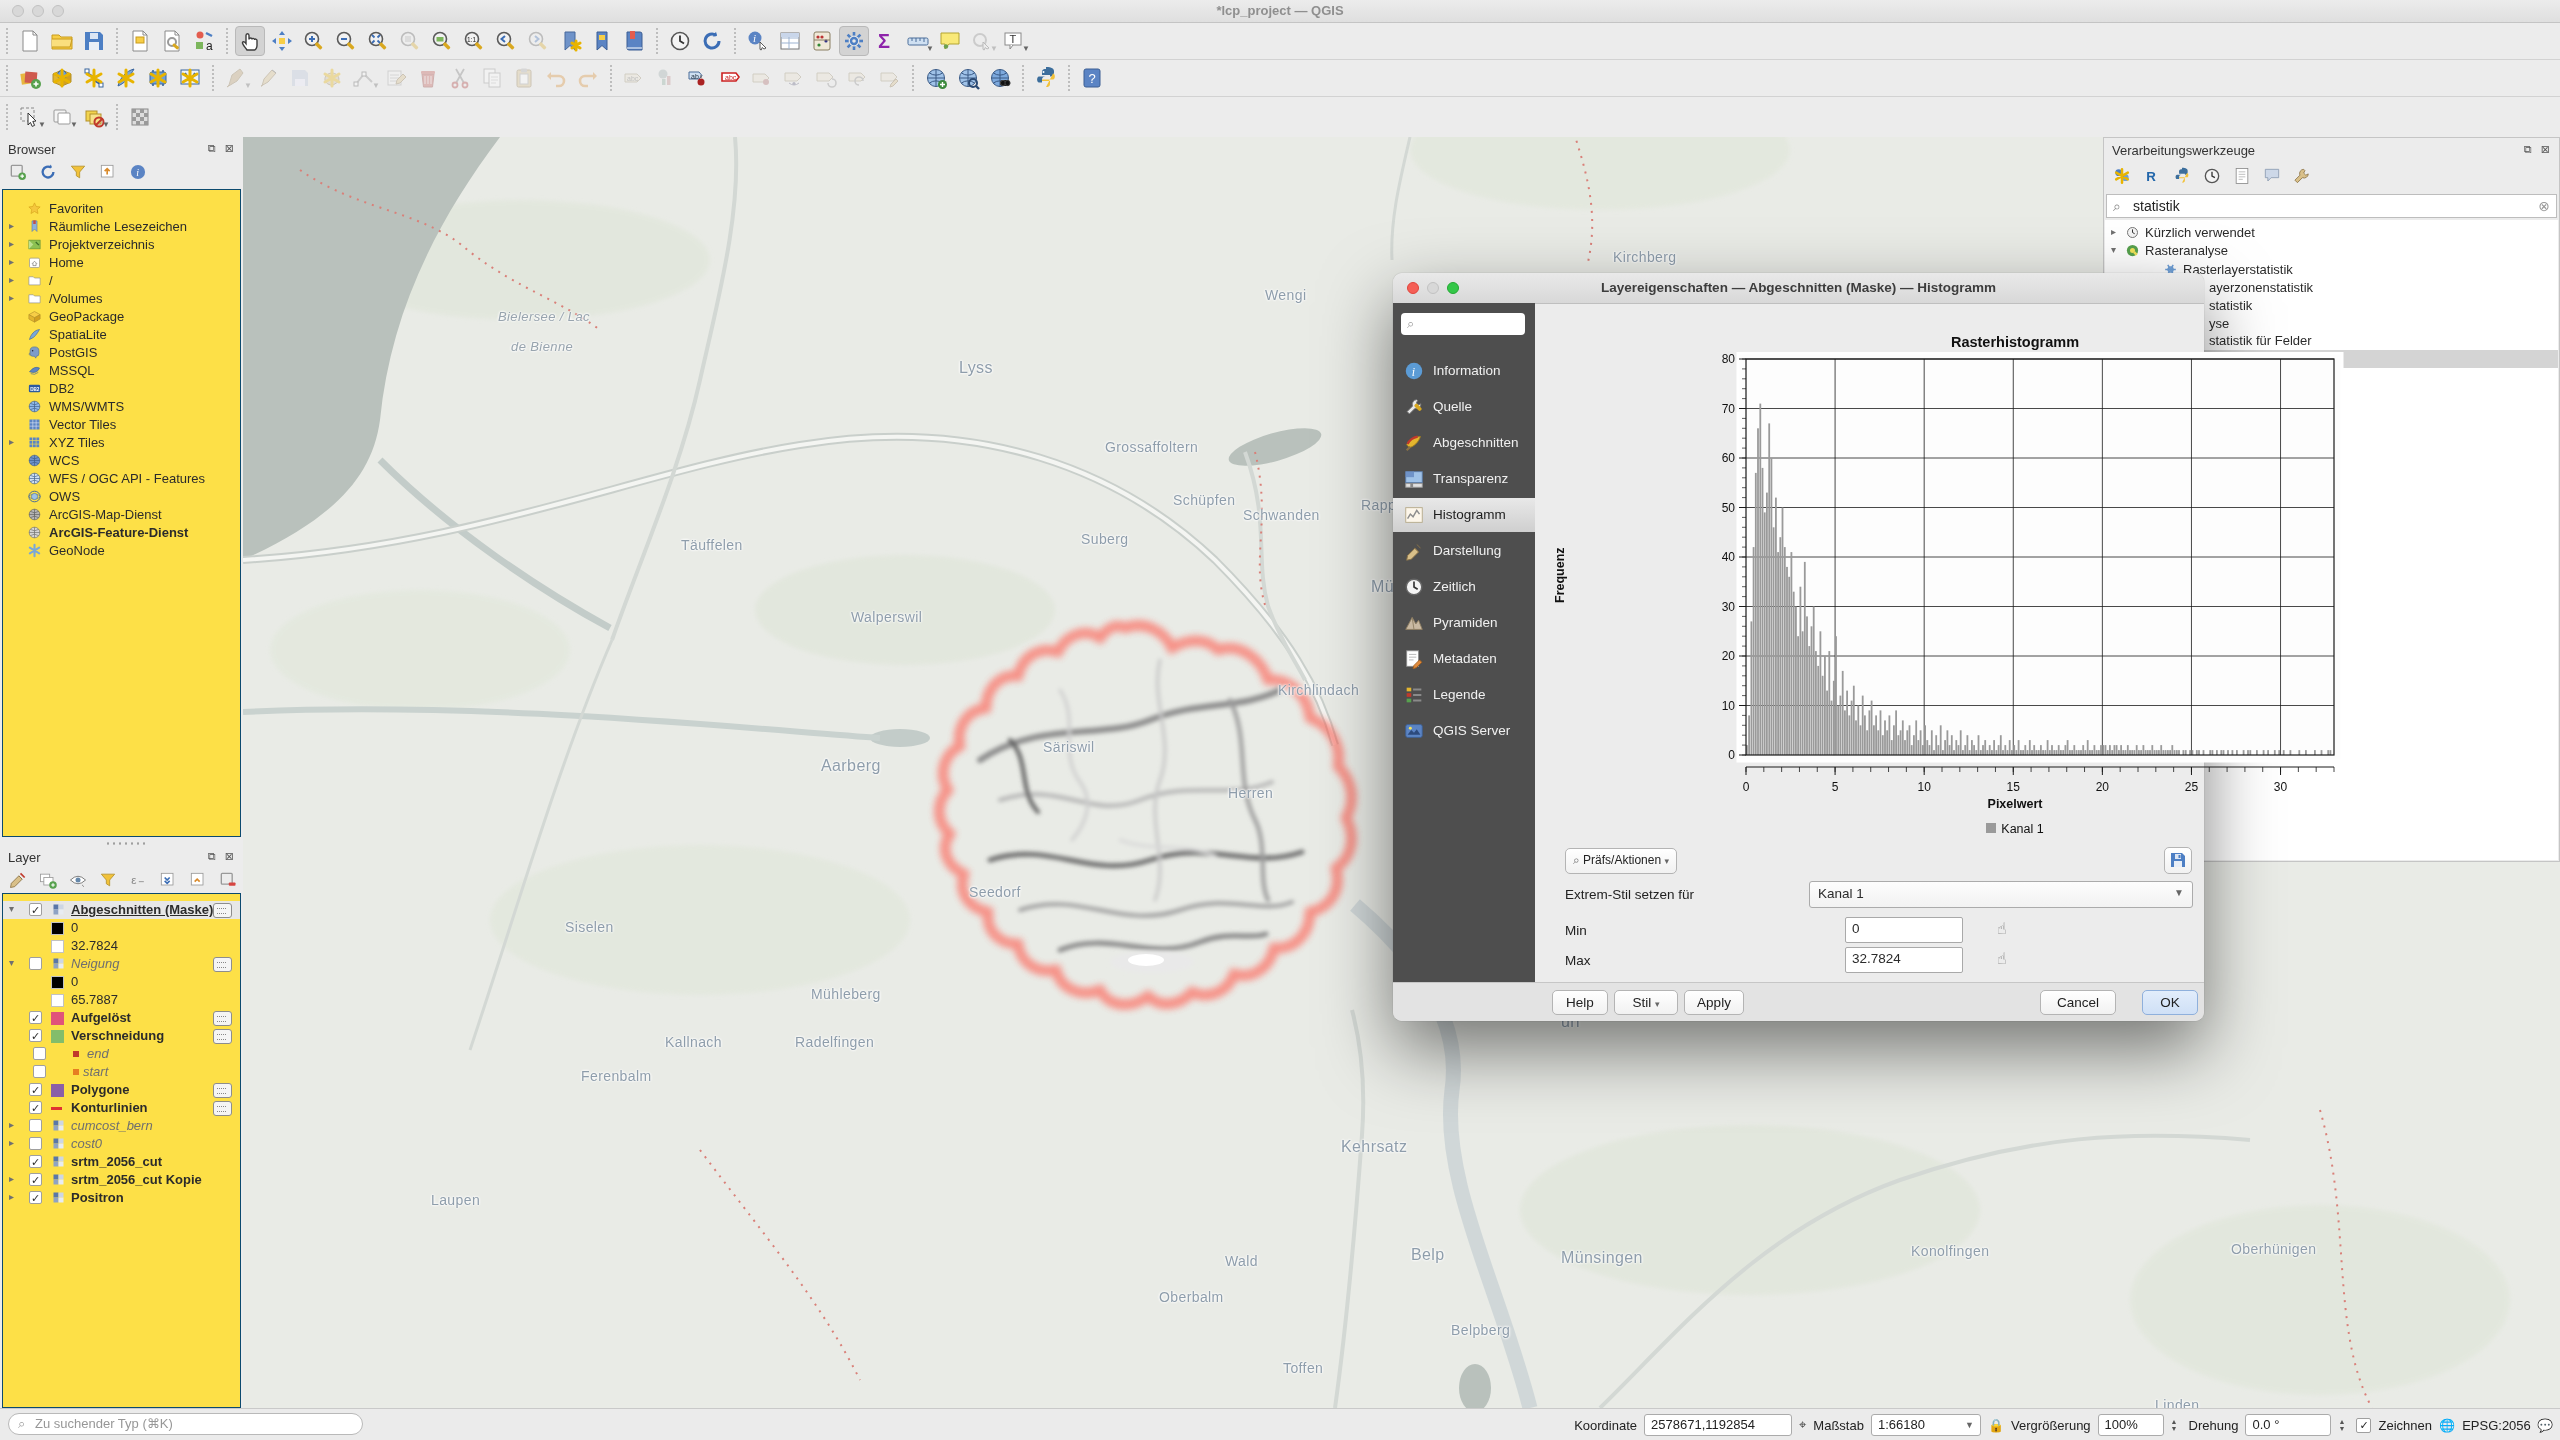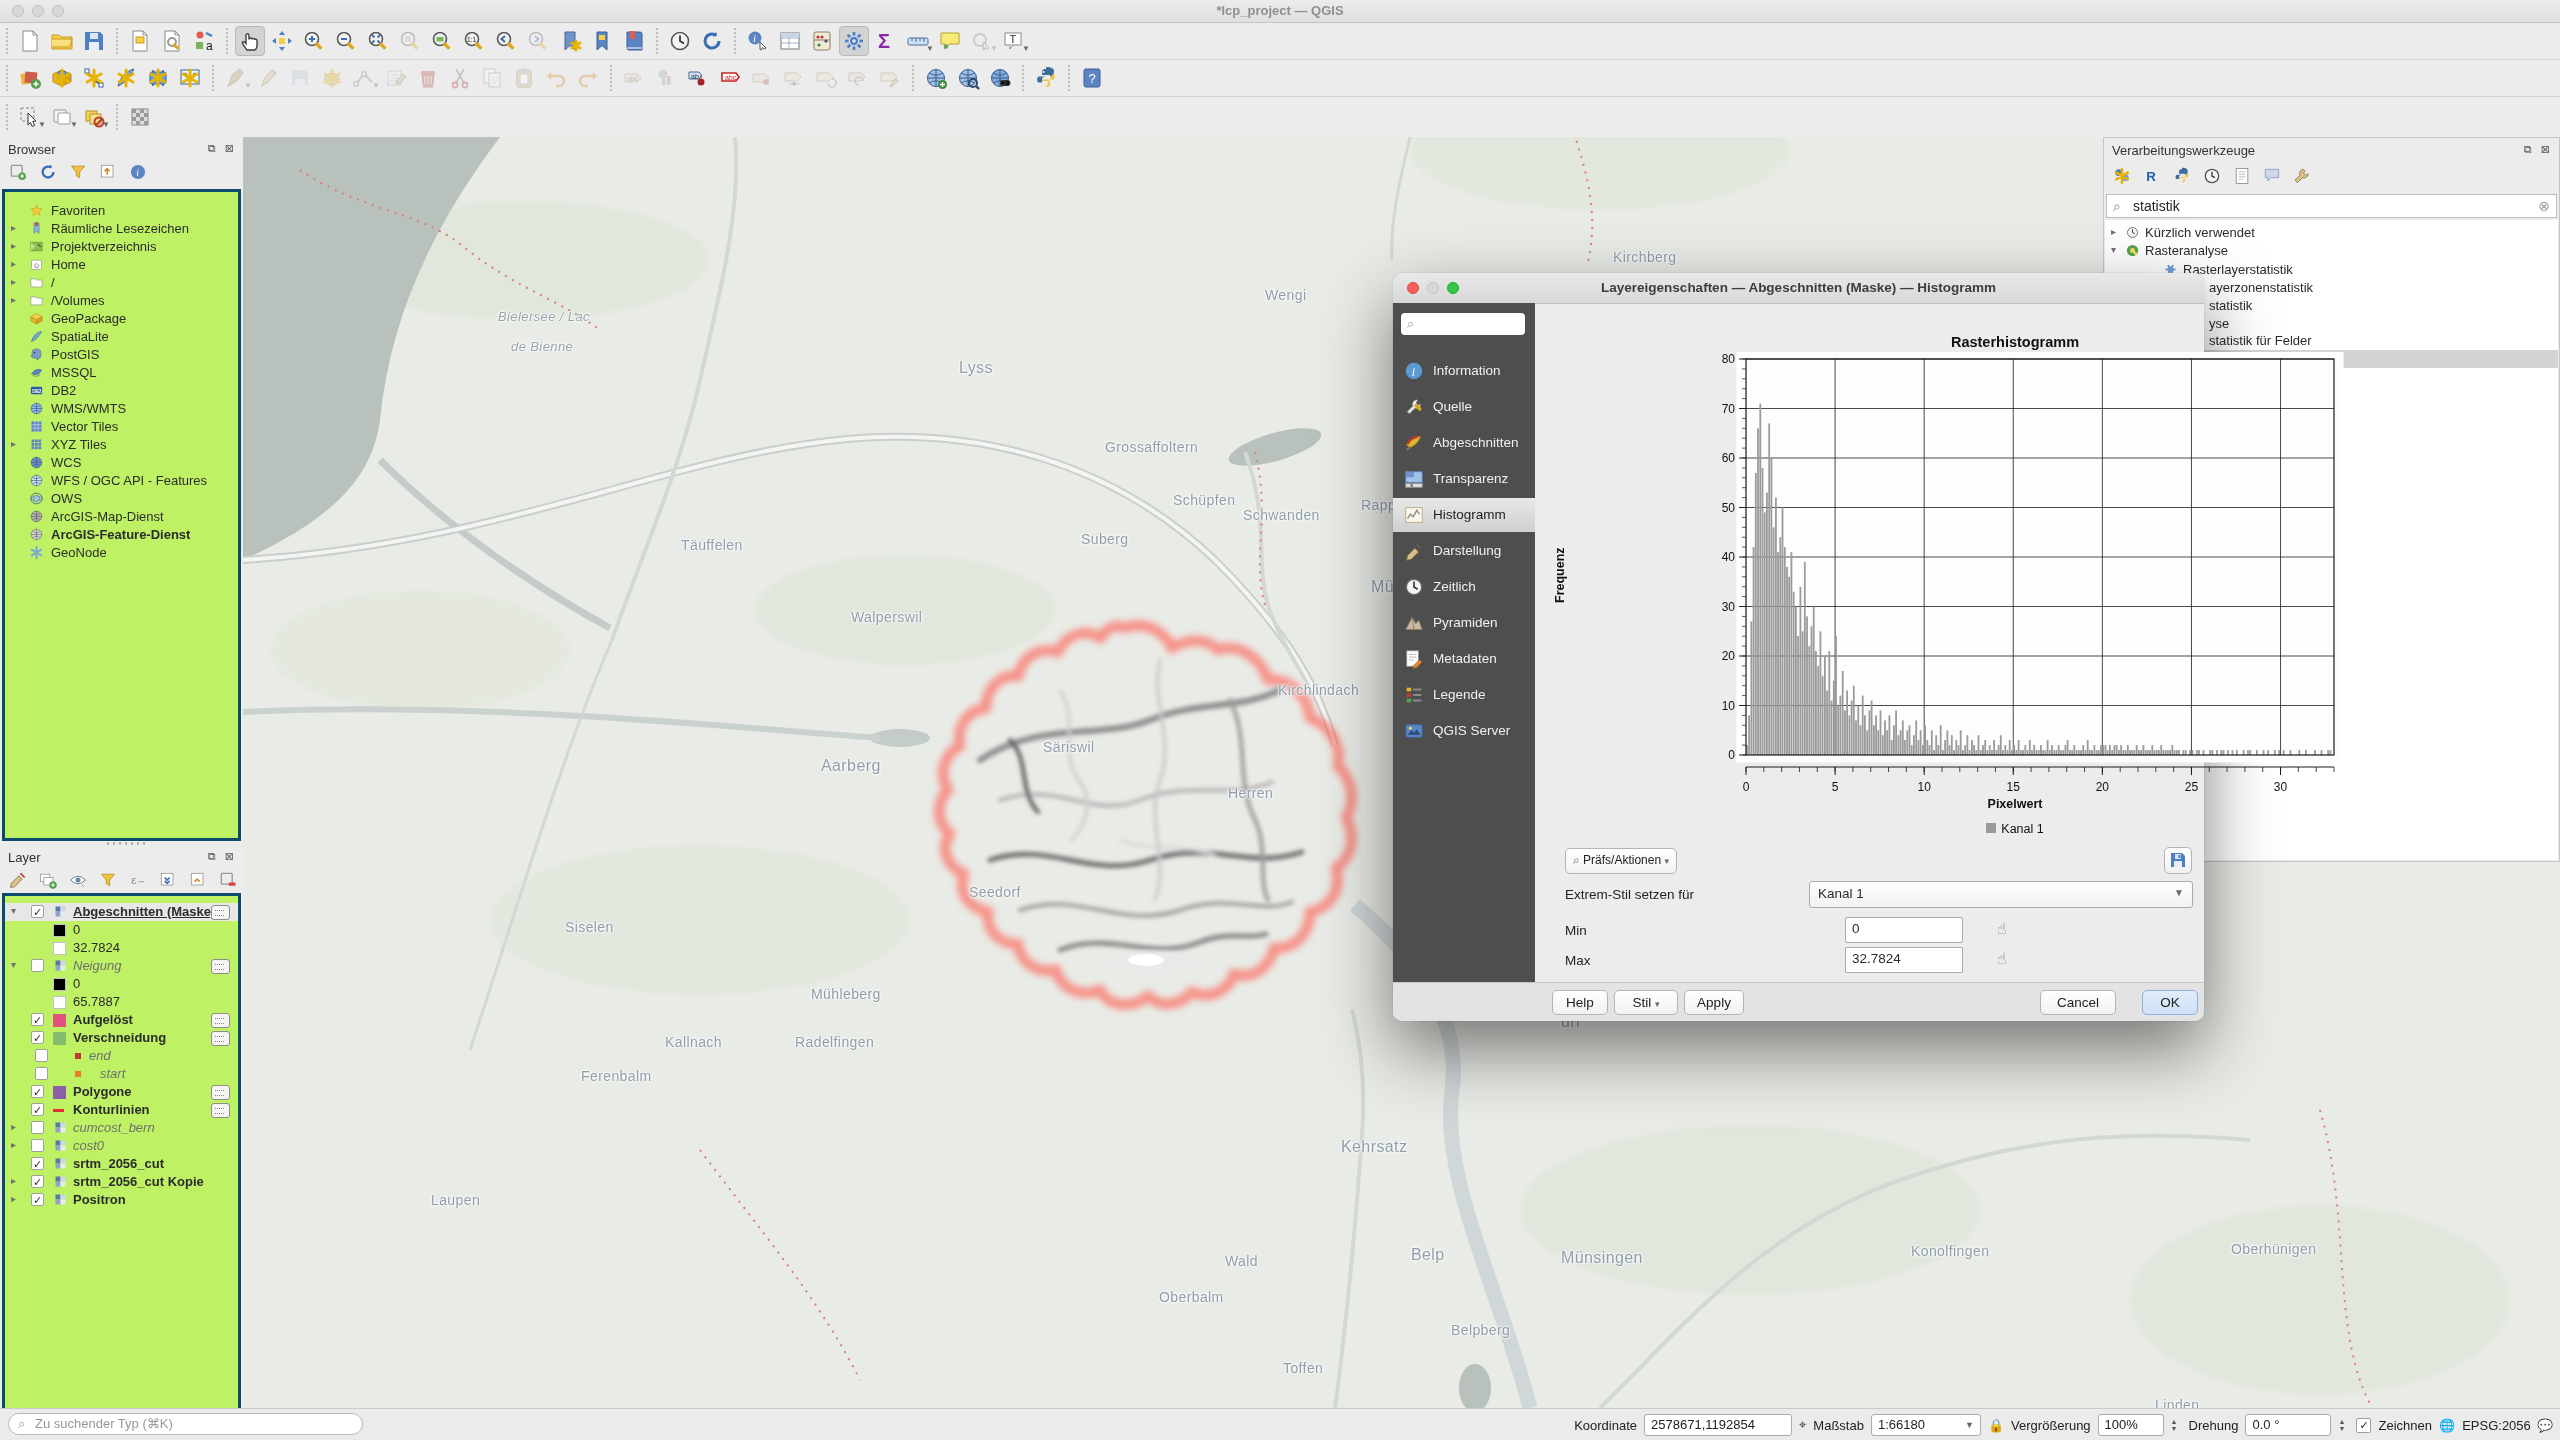--- a/index.html
+++ b/index.html
@@ -24,21 +24,21 @@
   .tbtn.disabled{opacity:.32;}
   .tbtn .dd{font-size:8px;color:#666;position:absolute;right:-1px;bottom:3px;}
   .tsep{width:10px;height:26px;margin:0 2px;background:radial-gradient(circle,#bdbdbd 1px,transparent 1.4px);
         background-size:4px 4px;background-position:center;background-repeat:repeat-y;}
   
   .panel{background:#ececec;}
   .panel-h{font-size:13px;color:#333;padding:5px 8px 2px 8px;}
   .wbtns{position:absolute;right:6px;top:5px;font-size:11px;color:#555;letter-spacing:3px;}
   .ptool{display:flex;gap:10px;padding:3px 8px;height:24px;align-items:center;}
   .ptool svg{width:20px;height:20px;}
-  .treebox{position:absolute;left:2px;right:2px;background:#bef264;border:3px solid #0c4a6e;overflow:hidden;}
+  .treebox{position:absolute;left:2px;right:2px;background:#fde047;border:1px solid #0c4a6e;overflow:hidden;}
   .trow{position:absolute;left:0;right:0;height:18px;font-size:13px;white-space:nowrap;}
   .trow .exp{position:absolute;font-size:10px;color:#707070;top:2px;}
   .trow .lbl{position:absolute;top:1px;}
   .trow .ticon{position:absolute;width:15px;height:15px;top:1px;}
   .trow .ticon svg{width:15px;height:15px;}
   .italic{font-style:italic;color:#6f6f6f;}
   .bold{font-weight:bold;}
   .cb{position:absolute;top:2px;width:13px;height:13px;background:#fff;border:1px solid #9f9f9f;border-radius:2px;
       font-size:11px;line-height:12px;text-align:center;color:#2b2b2b;box-sizing:border-box;}
   .swatch{position:absolute;top:3px;width:13px;height:13px;box-sizing:border-box;}
@@ -1000,21 +1000,21 @@
         <span class="chip"></span>
       </div>
       <div class="trow" style="top: 151px;">
         <span class="cb" style="left:30px"></span>
         <span class="swatch" style="left:70px;top:6px;width:6px;height:6px;background:#c0392b;"></span>
         <span class="lbl italic" style="left:84px;">end</span>
       </div>
       <div class="trow" style="top: 169px;">
         <span class="cb" style="left:30px"></span>
         <span class="swatch" style="left:70px;top:6px;width:6px;height:6px;background:#e67e22;"></span>
-        <span class="lbl italic" style="left:95px;text-align:center;">start</span>
+        <span class="lbl italic" style="left:80px;text-align:center;">start</span>
       </div>
       <div class="trow" style="top: 187px;">
         <span class="cb" style="left:26px">✓</span>
         <span class="swatch" style="left:48px;background:#8a5fa8;"></span>
         <span class="lbl  bold" style="left:68px;">Polygone</span>
         <span class="chip"></span>
       </div>
       <div class="trow" style="top: 205px;">
         <span class="cb" style="left:26px">✓</span>
         <span class="swatch" style="left:48px;top:8px;width:11px;height:3px;background:#e03131;"></span>

